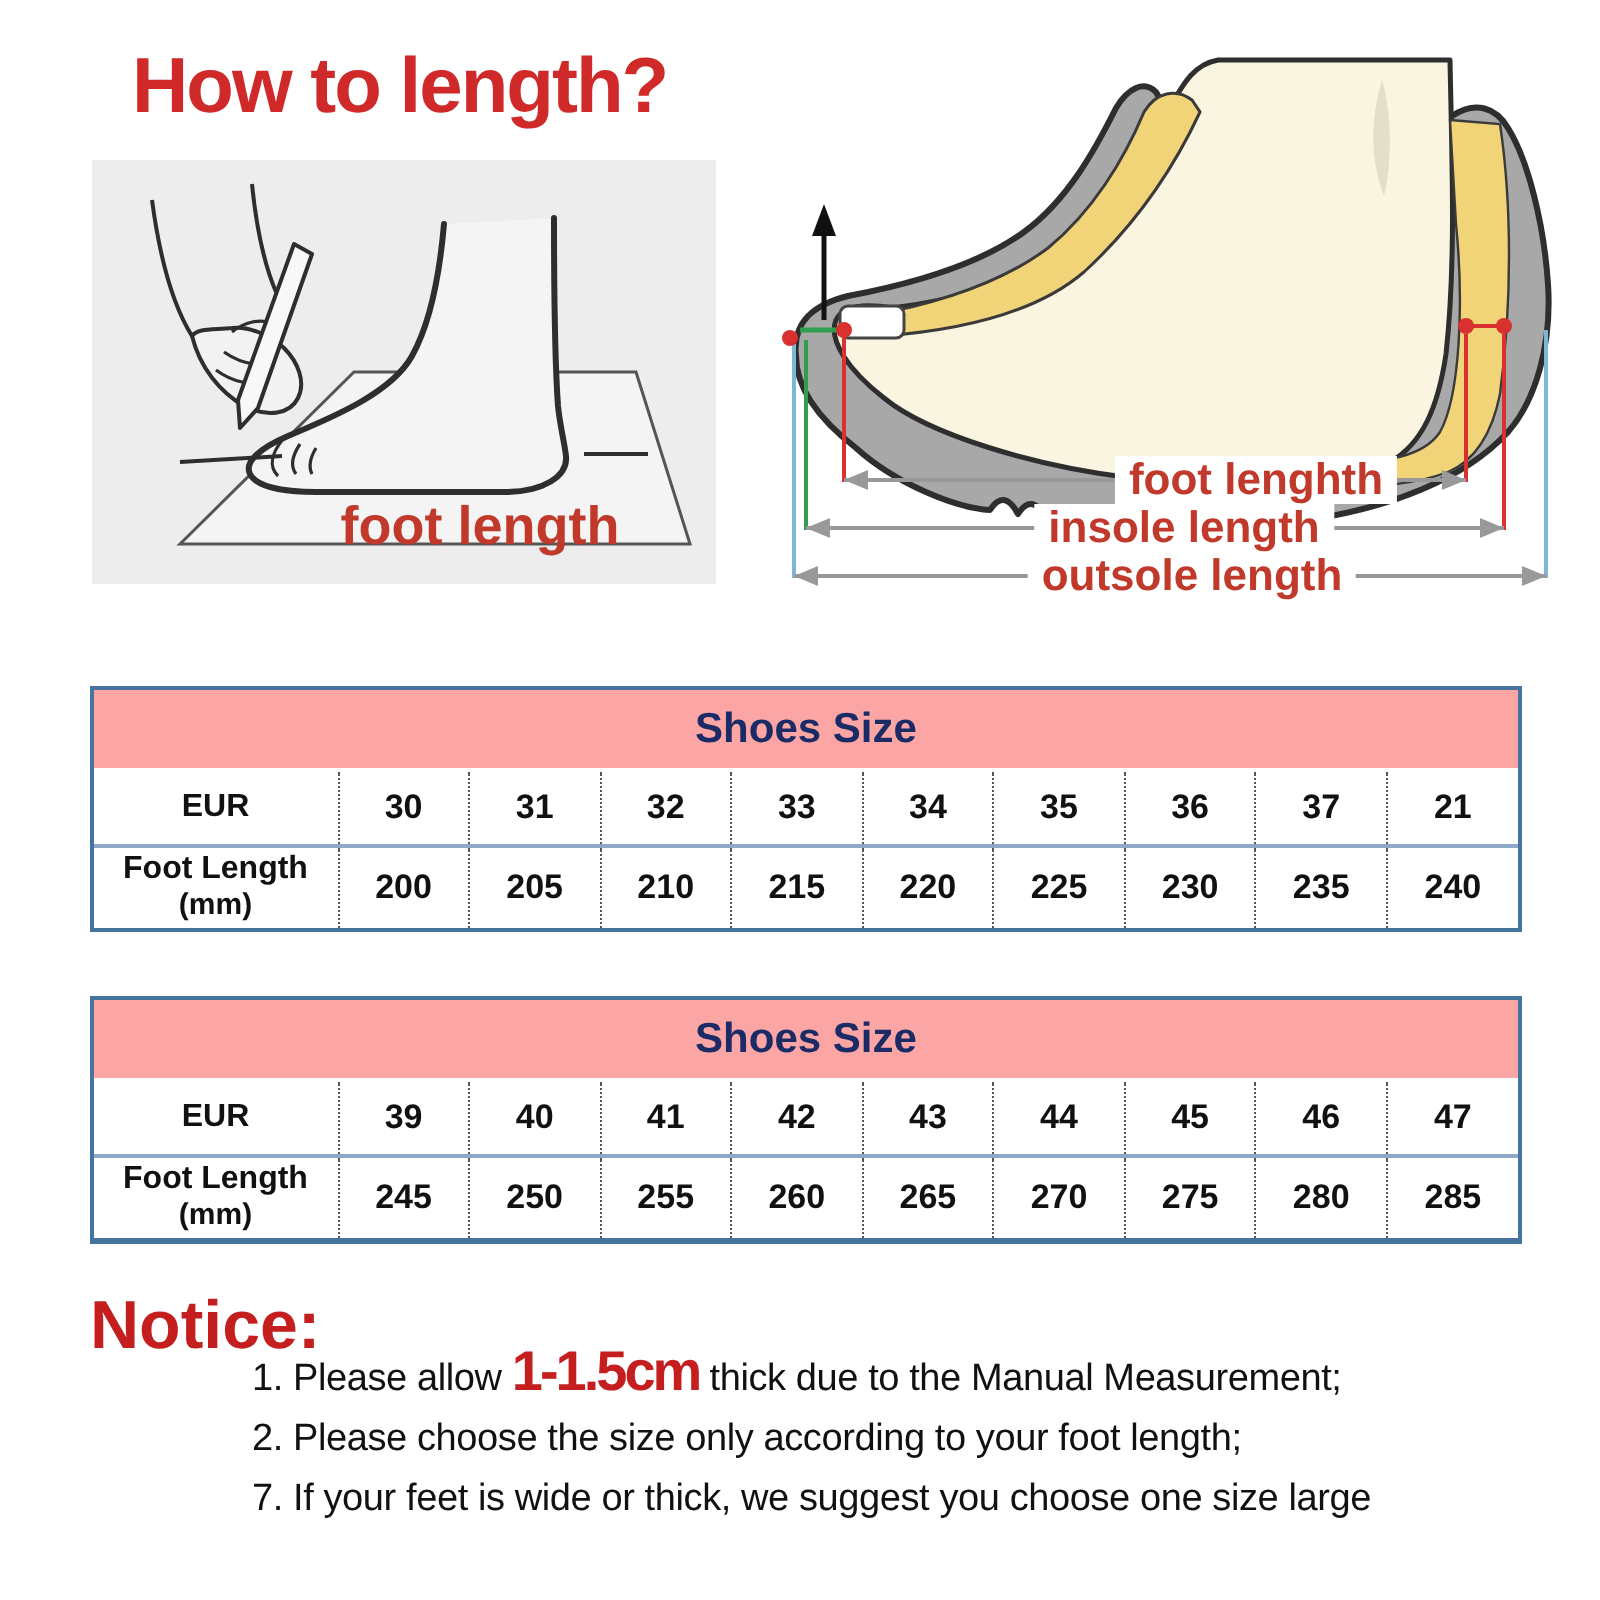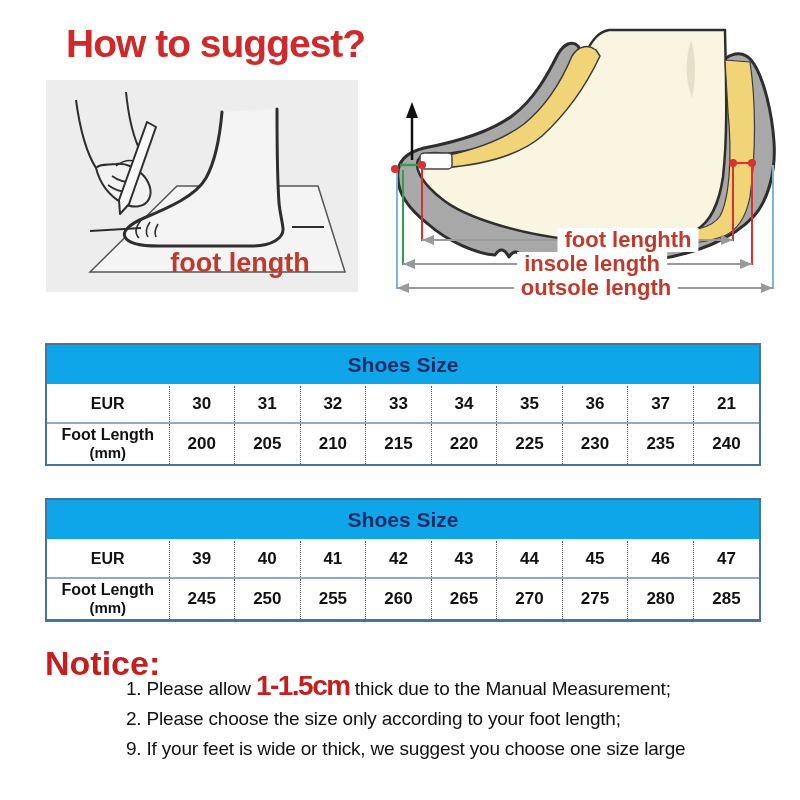--- a/index.html
+++ b/index.html
@@ -34,21 +34,21 @@
 
   
   .size-table-wrap{
     left:45px;width:712px;border:2px solid #46749f;background:#ffffff;
   }
   .size-table-wrap.t2{border-bottom-width:3px;}
   .size-table-wrap table{
     width:100%;border-collapse:collapse;table-layout:fixed;
   }
   .size-table-wrap th{
-    height:37px;background:#0ea5e9;color:#1b2b66;font-size:21px;
+    height:37px;background:#fca5a5;color:#1b2b66;font-size:21px;
     font-weight:bold;text-align:center;border-bottom:2px solid #ffffff;
   }
   .size-table-wrap td{
     text-align:center;vertical-align:middle;font-weight:bold;color:#111111;
     font-size:17px;padding:0;
   }
   .size-table-wrap tr.r1 td{height:36px;}
   .size-table-wrap tr.r2 td{height:40px;}
   .size-table-wrap td + td{border-left:1px dotted #555555;}
   .size-table-wrap tr.r2 td{border-top:2px solid #8fa9cb;}
@@ -66,21 +66,21 @@
   }
   .notice-item .hl{
     font-size:28px;font-weight:bold;color:#c41e1e;letter-spacing:-1.5px;
     line-height:1;
   }
   svg{display:block;}
 </style>
 </head>
 <body>
 
-<div class="abs page-title">How to suggest?</div>
+<div class="abs page-title">How to length?</div>
 
 <div class="abs trace-box">
   <svg width="312" height="212" viewBox="0 0 312 212">
 
     <path d="M44,192 L131,106 L272,106 L299,192 Z" fill="#f4f4f4" stroke="#555" stroke-width="1.5"></path>
 
     <path d="M176,32 C174,55 170,80 160,98 C150,116 122,128 98,138 C84,144 76,151 79,157
              C82,163 94,166 112,166 L206,166 C226,166 238,158 237,148 C236,140 234,133 233,123
              C231,95 231,60 231,29" fill="#f4f4f4" stroke="#2e2e2e" stroke-width="3" stroke-linecap="round"></path>
 
@@ -251,14 +251,14 @@
       <td>285</td>
     </tr>
   </tbody>
     </table>
 </div>
 
 <div class="abs notice-title">Notice:</div>
 <div class="abs notice-items">
   <div class="notice-item"><span>1. Please allow </span><span class="hl">1-1.5cm</span><span> thick due to the Manual Measurement;</span></div>
   <div class="notice-item">2. Please choose the size only according to your foot length;</div>
-  <div class="notice-item">9. If your feet is wide or thick, we suggest you choose one size large</div>
+  <div class="notice-item">7. If your feet is wide or thick, we suggest you choose one size large</div>
 </div>
 
 </body></html>

